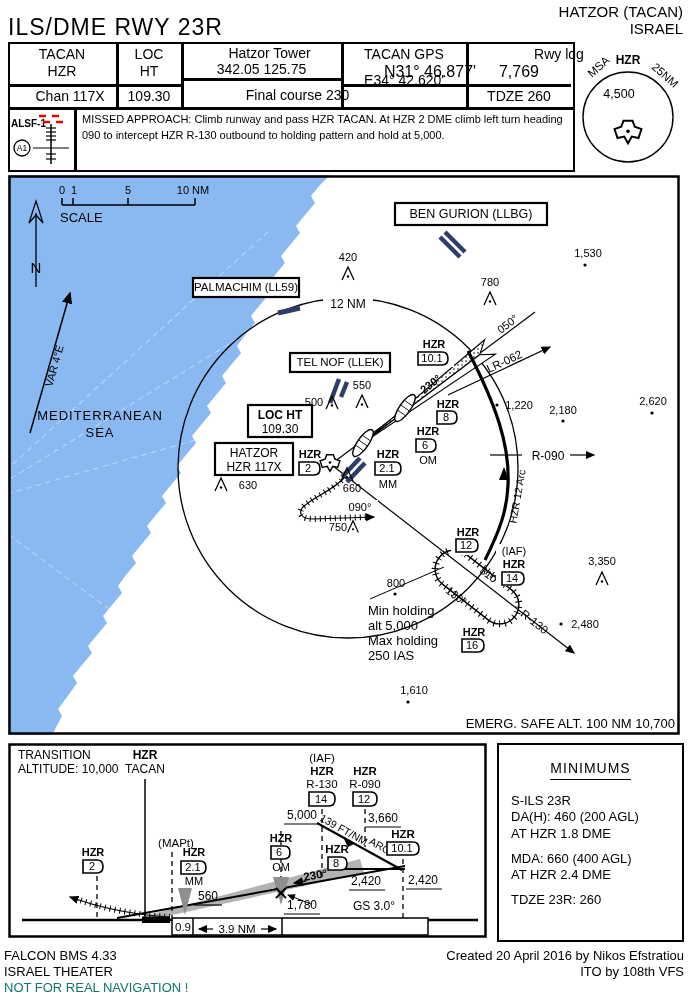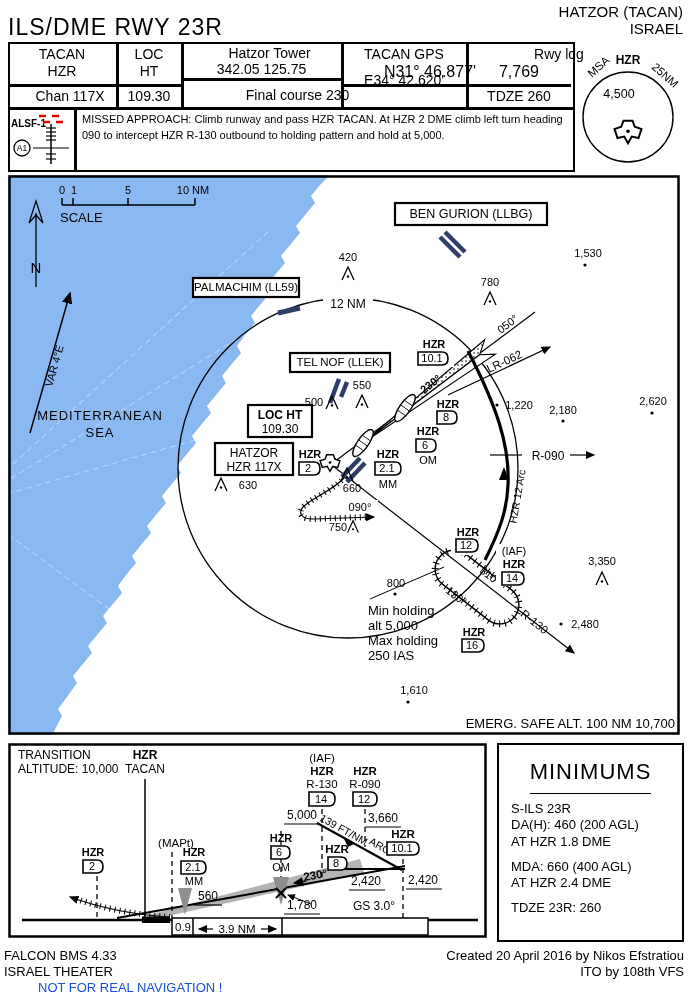--- a/index.html
+++ b/index.html
@@ -479,37 +479,37 @@
       <line x1="205" y1="186" x2="191" y2="186" stroke="#000" stroke-width="1.2" marker-end="url(#parr)"></line>
       <line x1="253" y1="186" x2="268" y2="186" stroke="#000" stroke-width="1.2" marker-end="url(#parr)"></line>
       <text x="229" y="190" class="t115 mid">3.9 NM</text>
     </g>
 
     <rect x="1.5" y="1.5" width="476" height="192" class="nofill" stroke-width="2.5"></rect>
   </svg>
 
   <div class="abs box2" style="left:497px;top:743px;width:183px;height:195px;">
     <div class="ctr" style="margin-top:14px;">
-      <span style="font-size:22px;letter-spacing:1px;border-bottom:1.5px solid #000;padding-bottom:9px;">MINIMUMS</span>
+      <span style="font-size:14px;letter-spacing:1px;border-bottom:1.5px solid #000;padding-bottom:3px;">MINIMUMS</span>
     </div>
     <div style="font-size:13px;line-height:1.25;margin:16px 0 0 12px;">
       <div>S-ILS 23R</div>
       <div>DA(H): 460 (200 AGL)</div>
       <div>AT HZR 1.8 DME</div>
       <div style="height:9px;"></div>
       <div>MDA: 660 (400 AGL)</div>
       <div>AT HZR 2.4 DME</div>
       <div style="height:9px;"></div>
       <div>TDZE 23R: 260</div>
     </div>
   </div>
 
   <div class="abs" style="left:4px;top:948px;font-size:13px;line-height:1.22;">
     <div>FALCON BMS 4.33</div>
     <div>ISRAEL THEATER</div>
-    <div style="color:#1d4ed8;margin-left:34px;">NOT FOR REAL NAVIGATION !</div>
+    <div style="color:#0f766e;">NOT FOR REAL NAVIGATION !</div>
   </div>
   <div class="abs rt" style="right:4px;top:948px;font-size:13px;line-height:1.22;">
     <div>Created 20 April 2016 by Nikos Efstratiou</div>
     <div>ITO by 108th VFS</div>
   </div>
 
 </div>
 
 </body></html>

